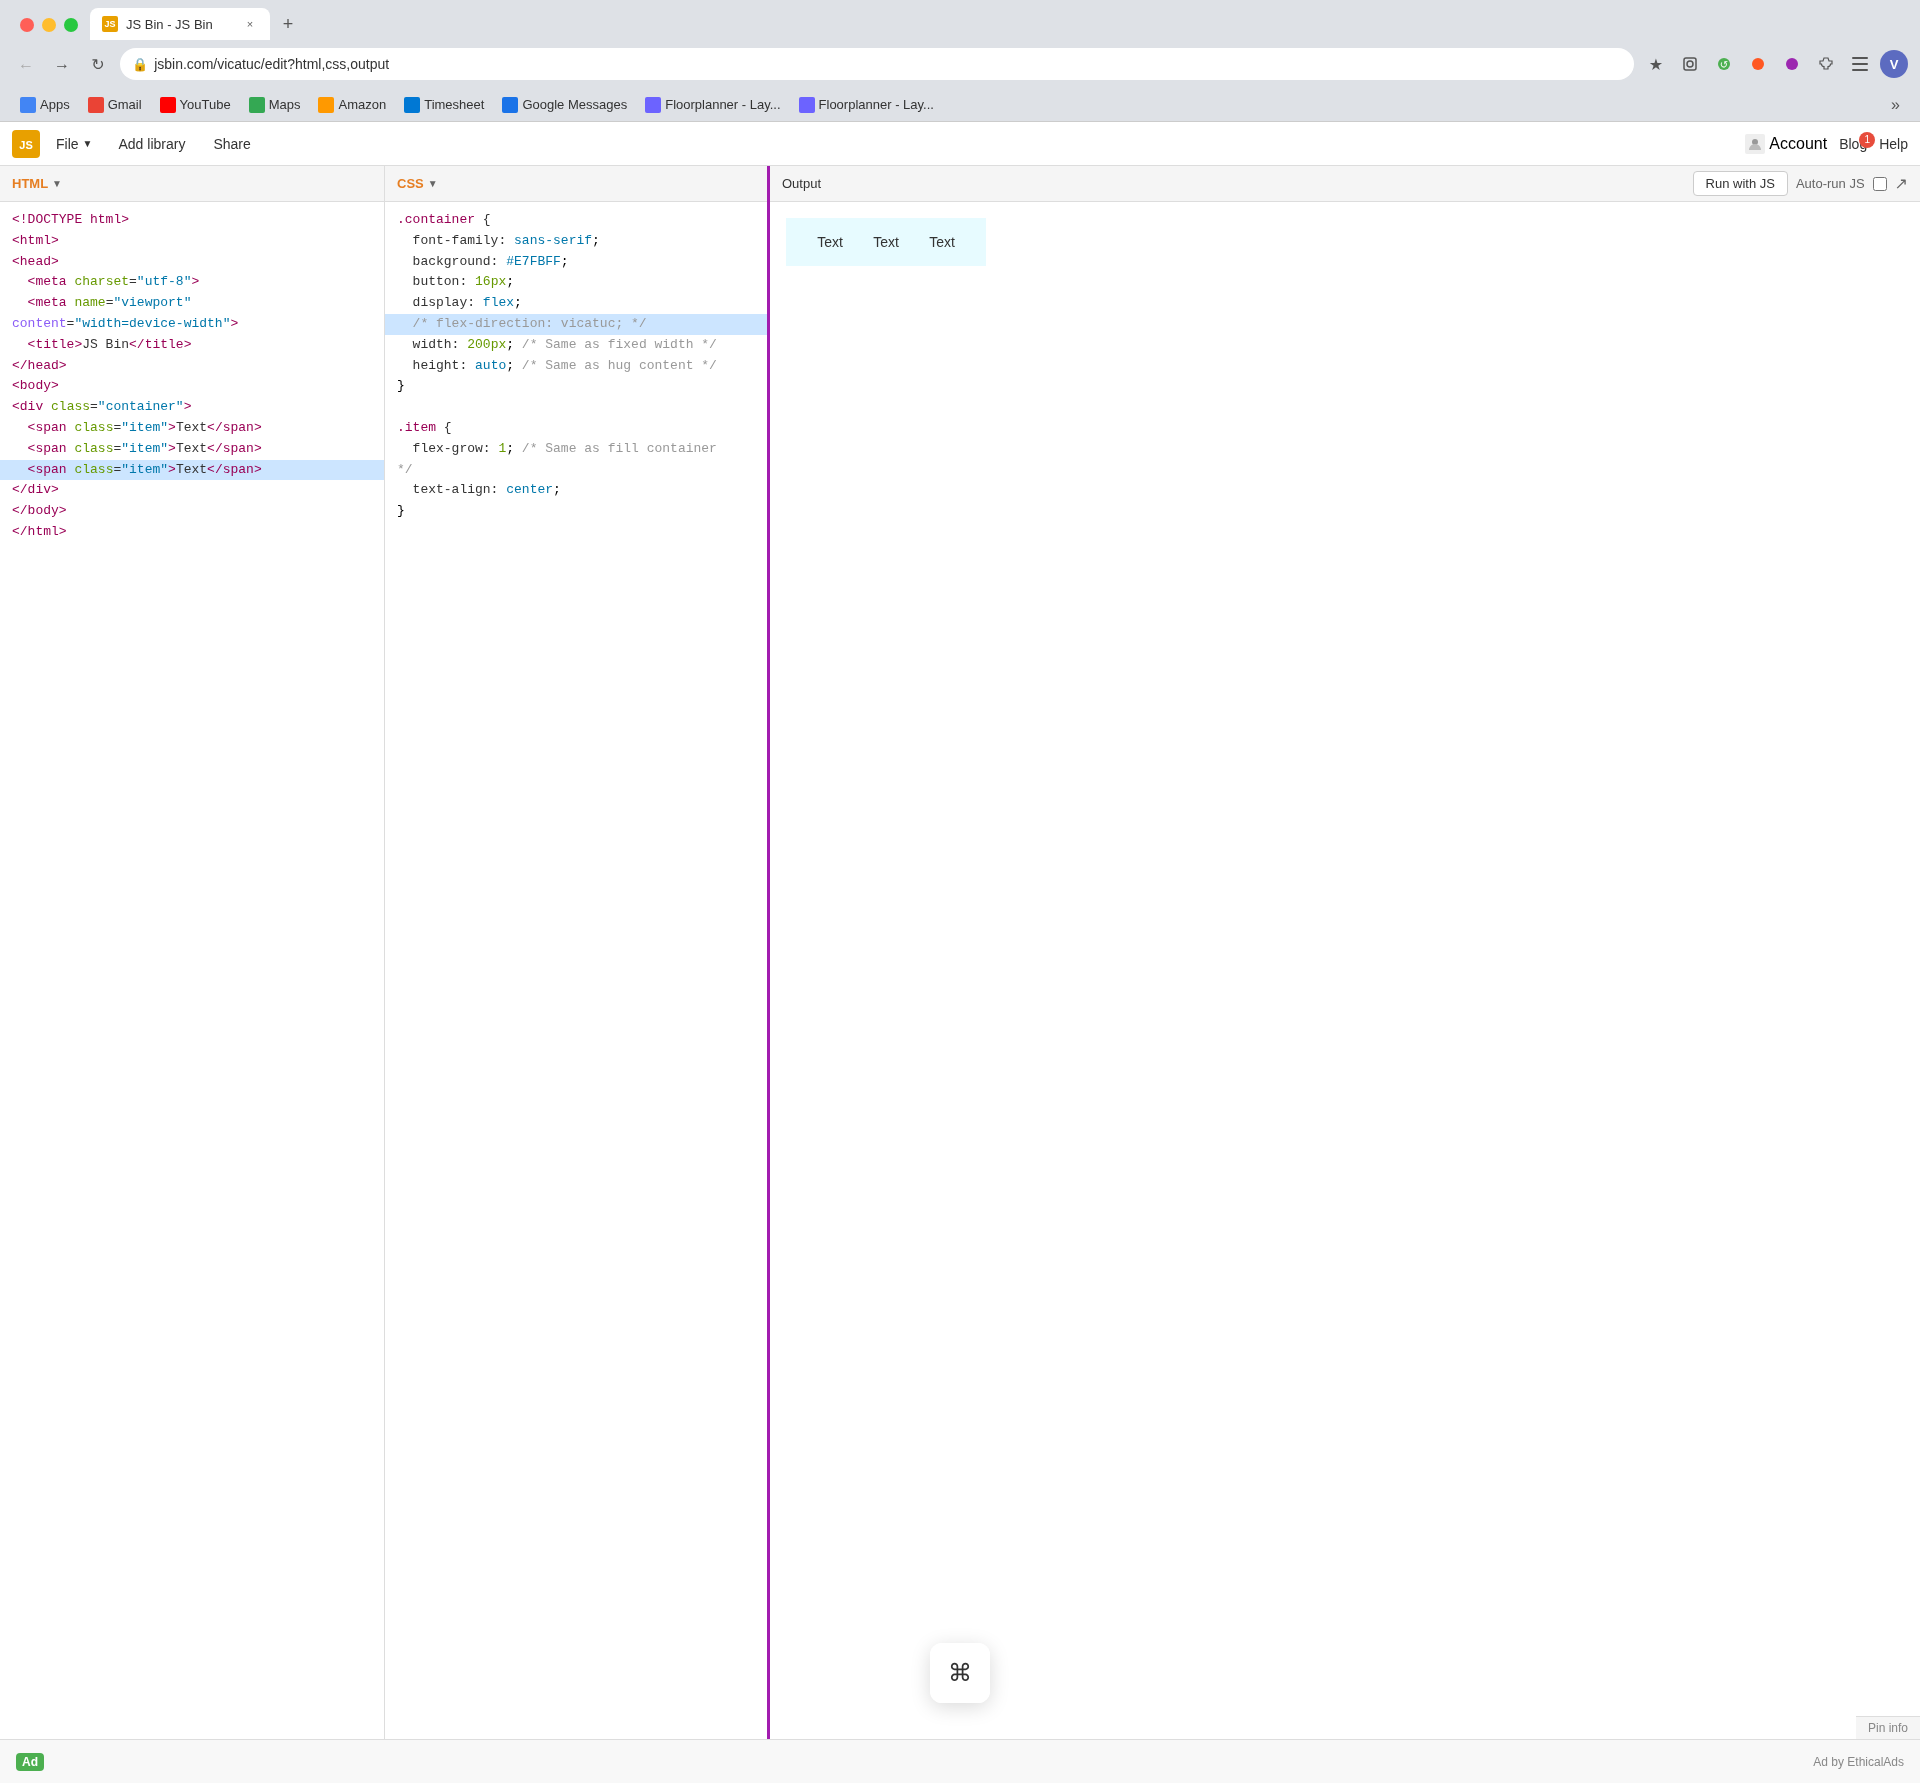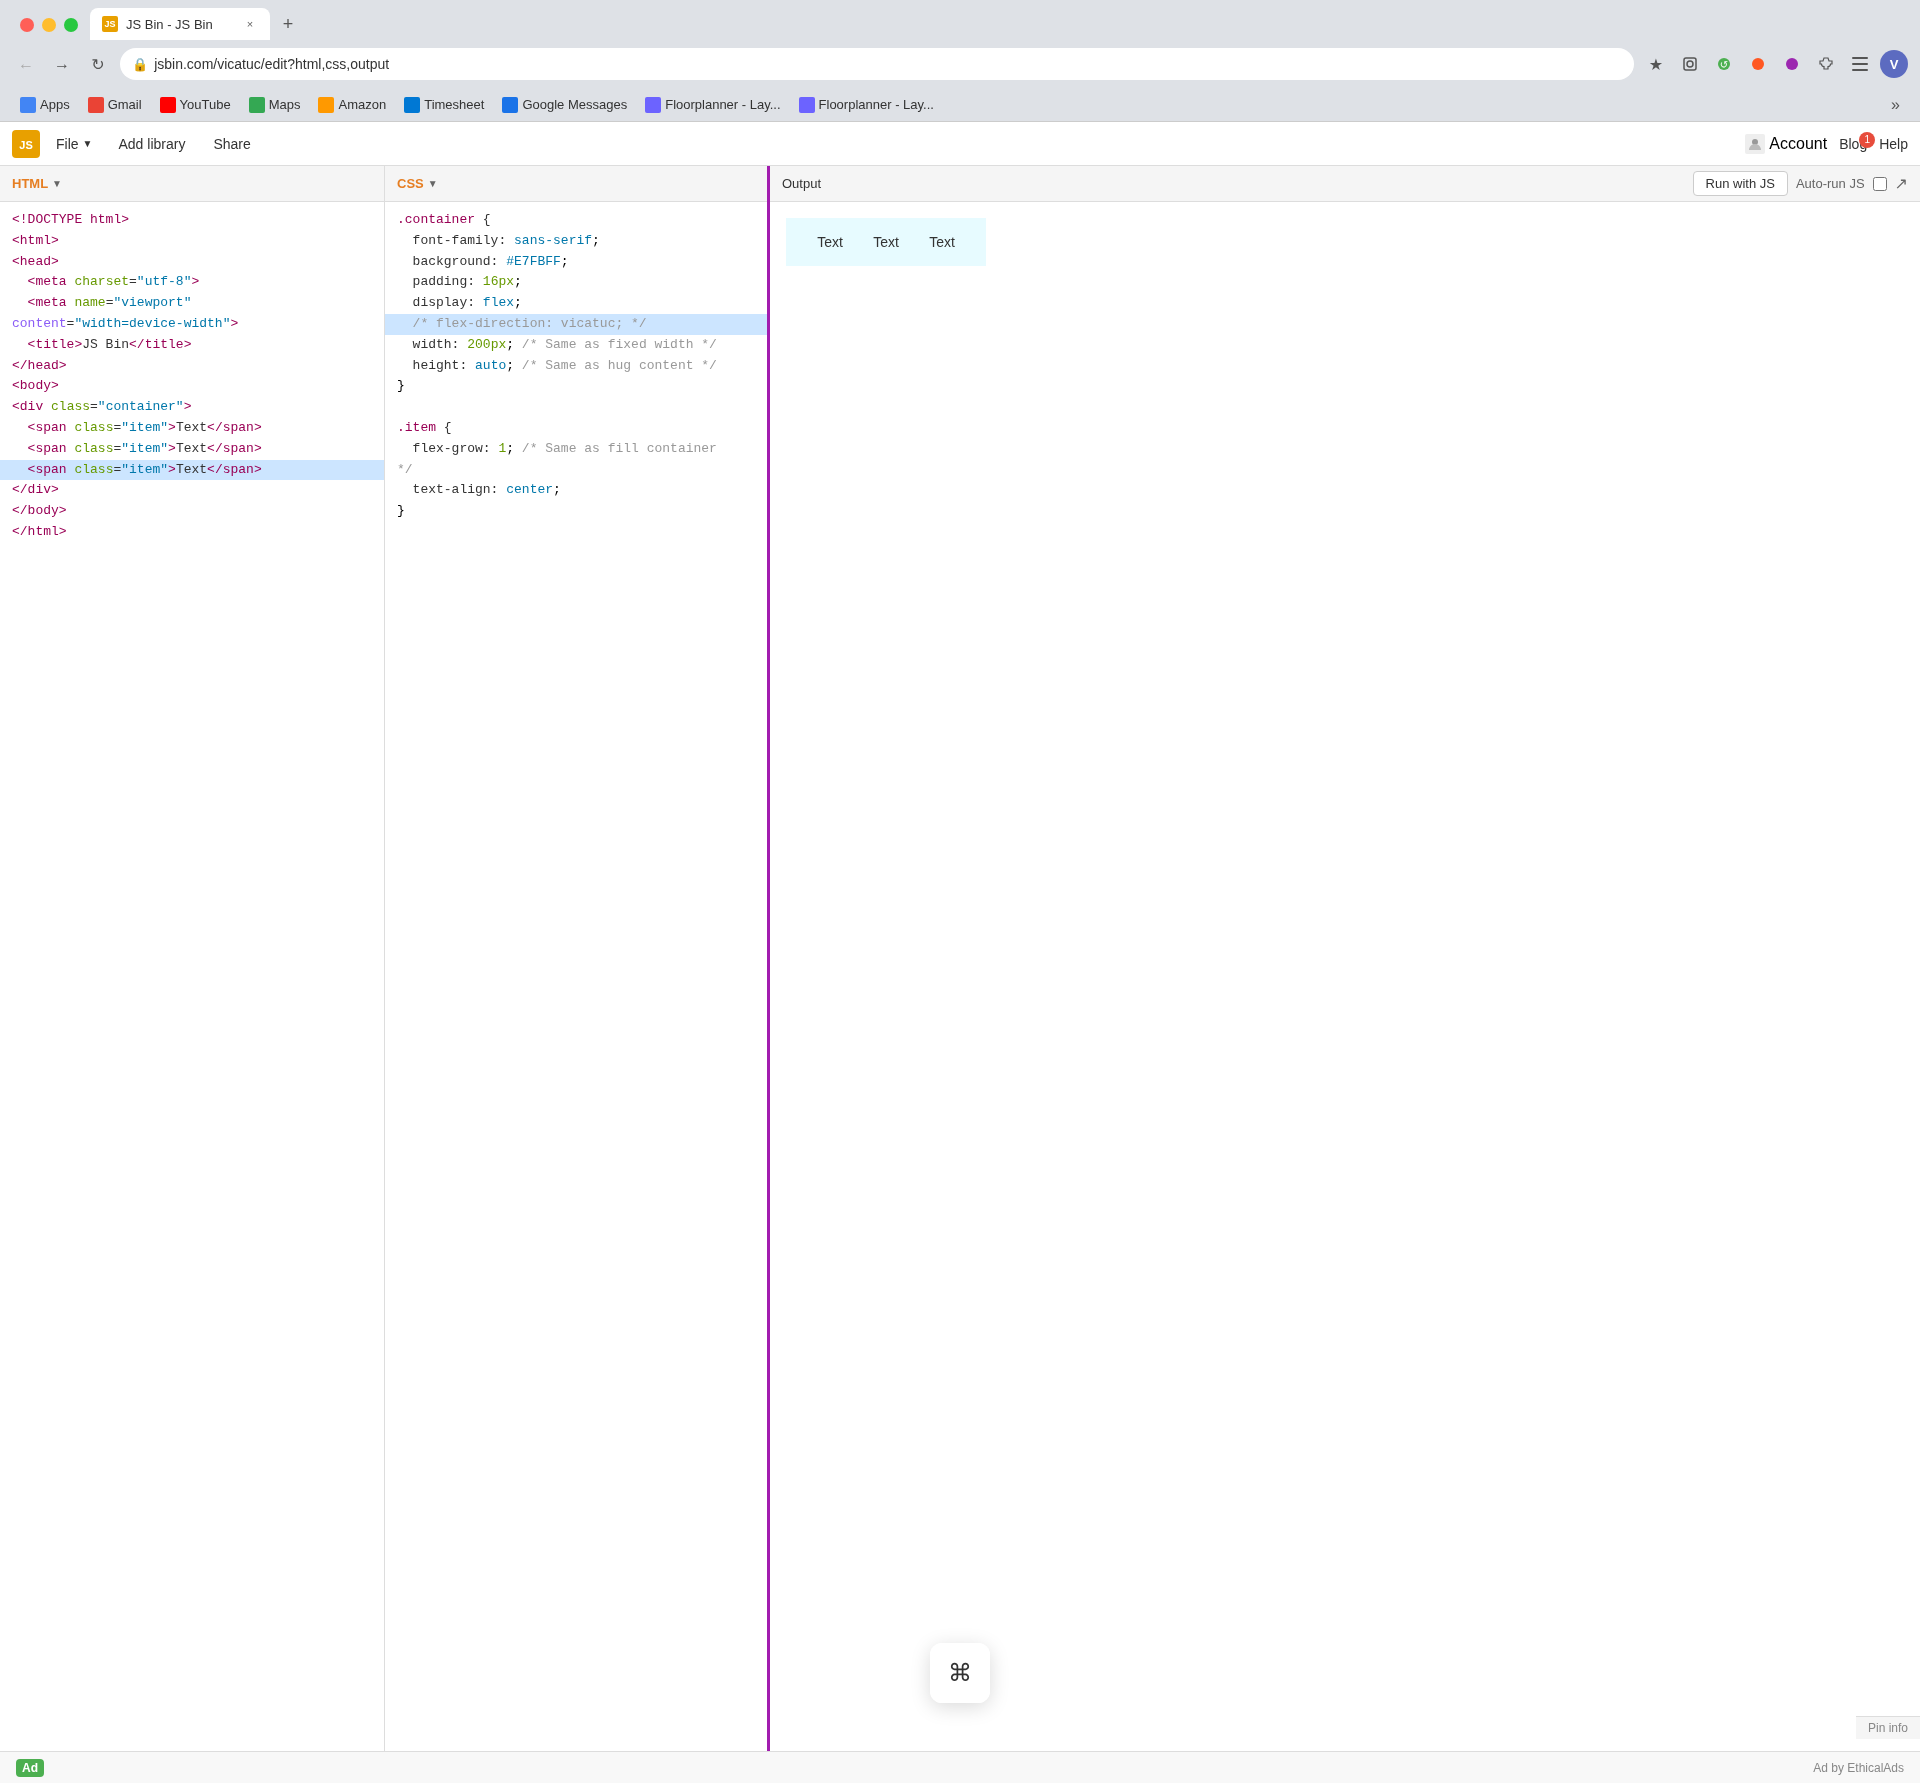--- a/index.html
+++ b/index.html
@@ -82,21 +82,21 @@
     .autorun-checkbox { width: 14px; height: 14px; cursor: pointer; }
     .expand-btn { font-size: 16px; color: #666; cursor: pointer; }
     .output-content { flex: 1; padding: 16px; }
     .output-container { background: #e7fbff; padding: 16px; display: flex; gap: 0; font-family: sans-serif; width: 200px; }
     .output-item { flex: 1; text-align: center; font-size: 14px; color: #333; }
 
     
     .keyboard-overlay { position: fixed; bottom: 80px; left: 50%; transform: translateX(-50%); background: rgba(255,255,255,0.95); border-radius: 12px; width: 60px; height: 60px; display: flex; align-items: center; justify-content: center; font-size: 24px; color: #333; box-shadow: 0 4px 20px rgba(0,0,0,0.15); z-index: 100; }
 
     
-    .ad-bar { position: fixed; bottom: 0; left: 0; right: 0; background: #f8f8f8; border-top: 1px solid #ddd; height: 32px; display: flex; align-items: center; padding: 0 16px; font-size: 13px; color: #333; gap: 8px; z-index: 50; }
+    .ad-bar { position: fixed; bottom: 0; left: 0; right: 0; background: #f8f8f8; border-top: 1px solid #ddd; height: 44px; display: flex; align-items: center; padding: 0 16px; font-size: 13px; color: #333; gap: 8px; z-index: 50; }
     .ad-badge { background: #4CAF50; color: white; font-size: 12px; font-weight: bold; padding: 2px 6px; border-radius: 4px; }
     .ad-text { flex: 1; }
     .ad-right { margin-left: auto; font-size: 12px; color: #888; }
 
     
     .pin-info { position: absolute; bottom: 44px; right: 0; font-size: 12px; color: #888; padding: 4px 12px; background: #f5f5f5; border-top: 1px solid #ddd; }
   </style>
 </head>
 <body>
 
@@ -278,21 +278,21 @@
 
       <div class="css-panel">
         <div class="panel-header">
           <span class="panel-label" style="color:#e67e22;">CSS</span>
           <span class="panel-dropdown-icon">▼</span>
         </div>
         <div class="code-editor">
           <div class="code-line"><span style="color:#905;">.container</span> <span style="color:#333;">{</span></div>
           <div class="code-line">&nbsp;&nbsp;<span style="color:#333;">font-family:</span> <span style="color:#07a;">sans-serif</span>;</div>
           <div class="code-line">&nbsp;&nbsp;<span style="color:#333;">background:</span> <span style="color:#07a;">#E7FBFF</span>;</div>
-          <div class="code-line">&nbsp;&nbsp;<span style="color:#333;">padding:</span> <span style="color:#690;">16px</span>;</div>
+          <div class="code-line">&nbsp;&nbsp;<span style="color:#333;">button:</span> <span style="color:#690;">16px</span>;</div>
           <div class="code-line">&nbsp;&nbsp;<span style="color:#333;">display:</span> <span style="color:#07a;">flex</span>;</div>
           <div class="code-line highlighted">&nbsp;&nbsp;<span style="color:#999;">/* flex-direction: vicatuc; */</span></div>
           <div class="code-line">&nbsp;&nbsp;<span style="color:#333;">width:</span> <span style="color:#690;">200px</span>; <span style="color:#999;">/* Same as fixed width */</span></div>
           <div class="code-line">&nbsp;&nbsp;<span style="color:#333;">height:</span> <span style="color:#07a;">auto</span>; <span style="color:#999;">/* Same as hug content */</span></div>
           <div class="code-line">}</div>
           <div class="code-line">&nbsp;</div>
           <div class="code-line"><span style="color:#905;">.item</span> <span style="color:#333;">{</span></div>
           <div class="code-line">&nbsp;&nbsp;<span style="color:#333;">flex-grow:</span> <span style="color:#690;">1</span>; <span style="color:#999;">/* Same as fill container</span></div>
           <div class="code-line"><span style="color:#999;">*/</span></div>
           <div class="code-line">&nbsp;&nbsp;<span style="color:#333;">text-align:</span> <span style="color:#07a;">center</span>;</div>

